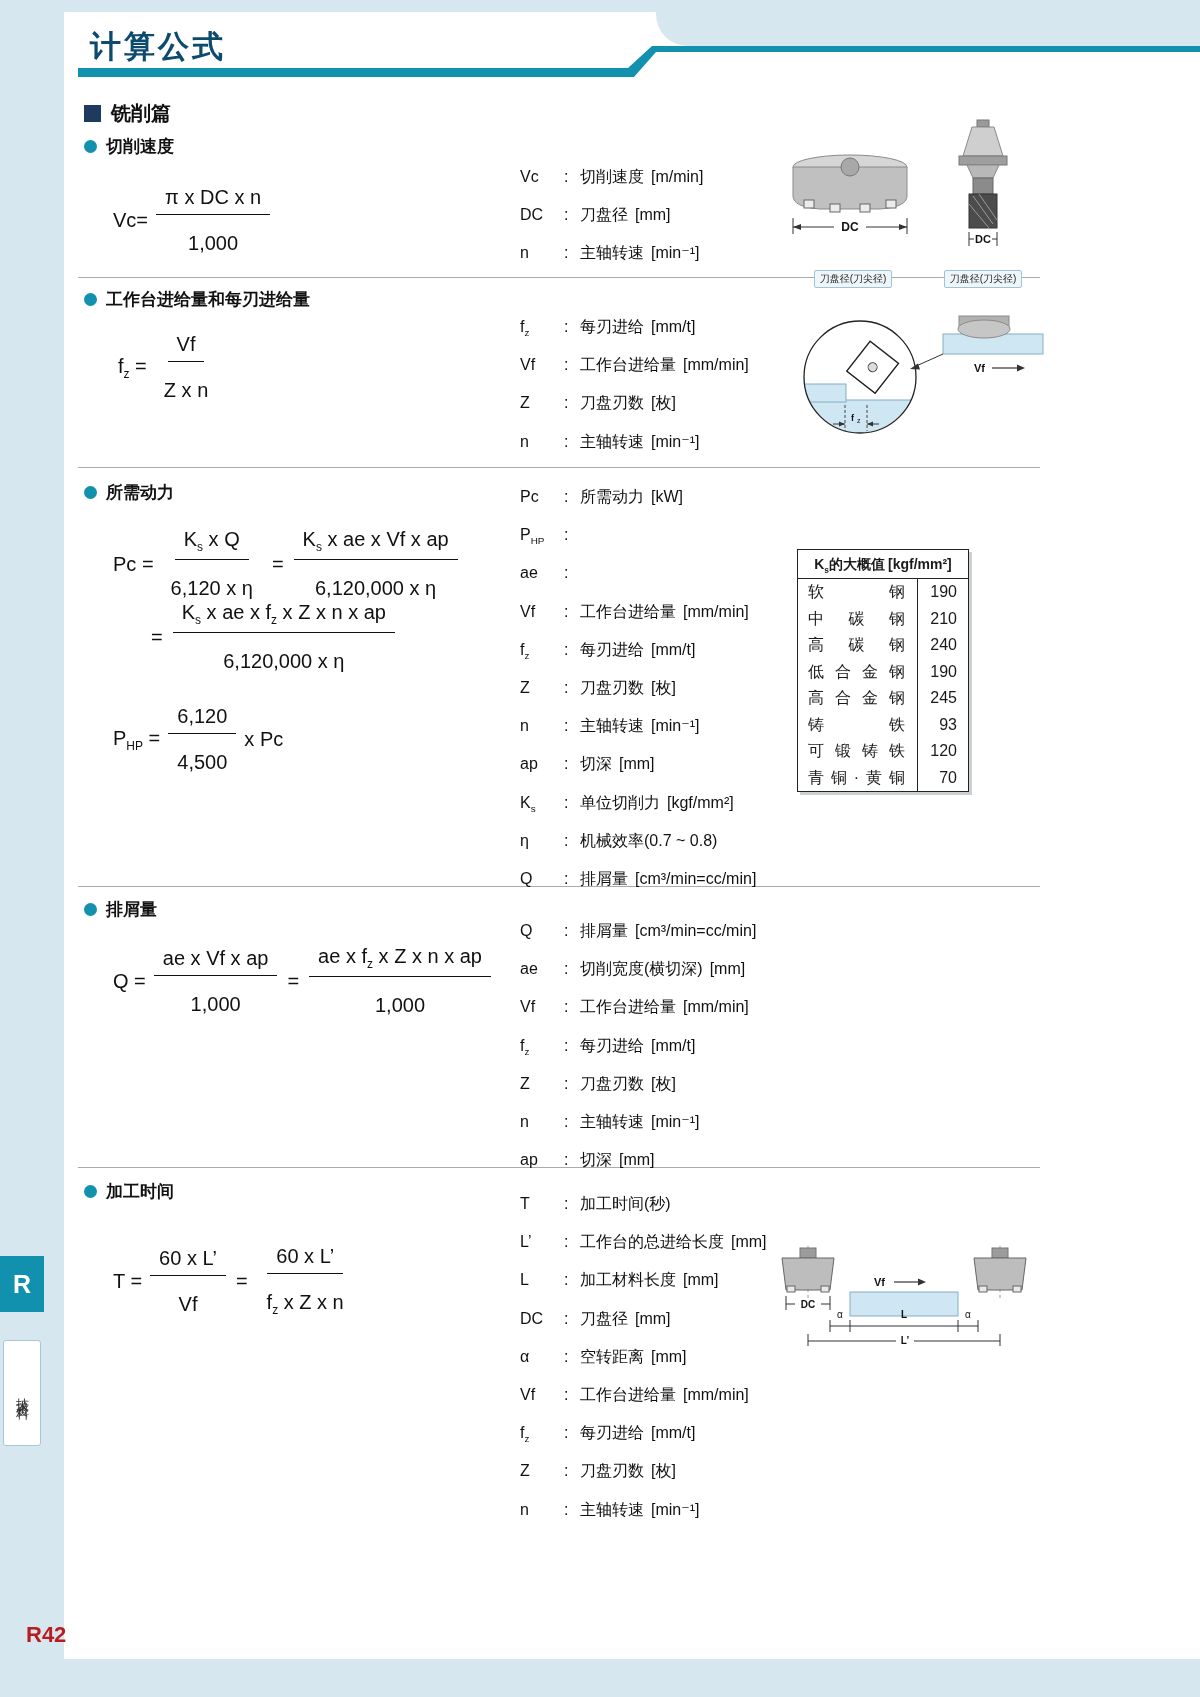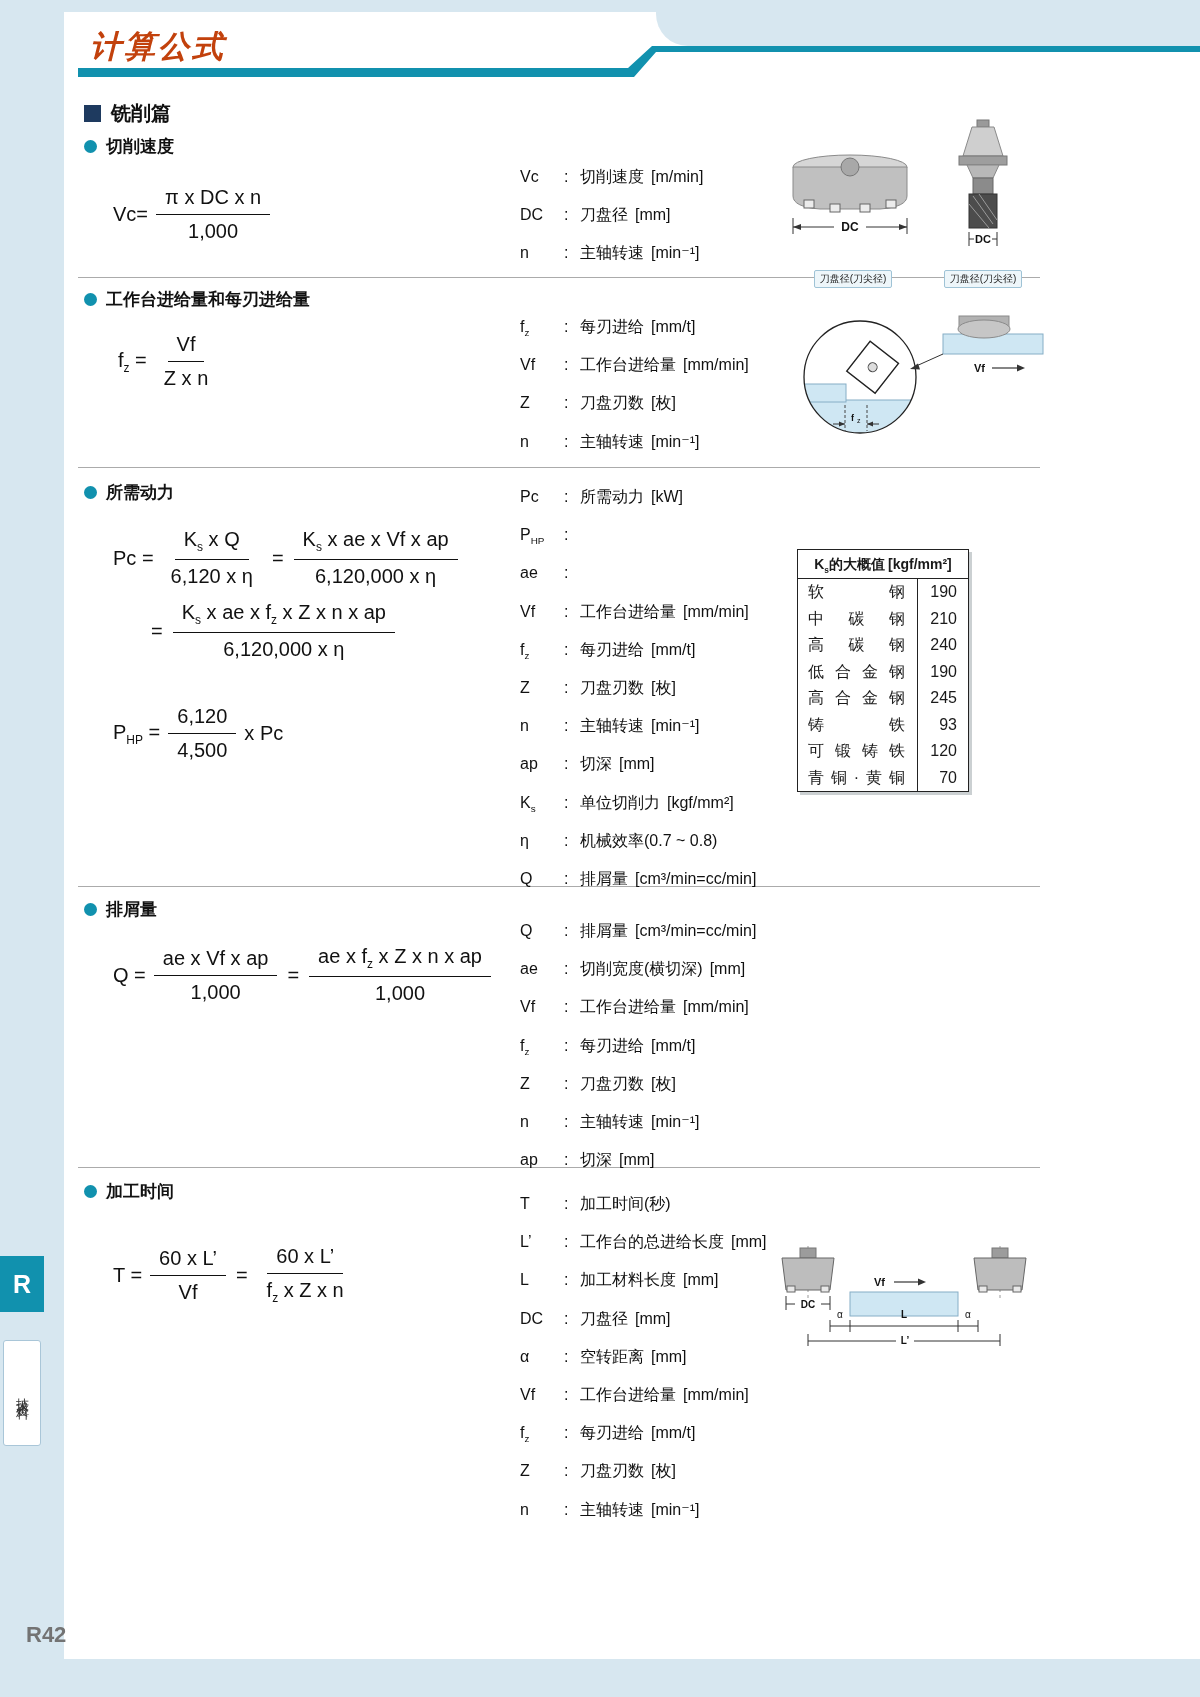--- a/index.html
+++ b/index.html
@@ -17,21 +17,21 @@
     background:#ffffff; border-top-left-radius:26px; z-index:1;
   }
   #corner-block {
     position:absolute; left:656px; top:0; width:544px; height:46px;
     background:var(--bg,#d7e7f0); border-bottom-left-radius:32px; z-index:3;
   }
   #header-swoosh { position:absolute; left:78px; top:36px; z-index:4; }
   .accent-fill { fill:var(--accent,#1191ae); }
   #page-title {
     position:absolute; left:90px; top:26px; z-index:5;
-    font-size:31px; font-weight:bold; letter-spacing:3px; color:#c2410c;font-style:italic;
+    font-size:31px; font-weight:bold; letter-spacing:3px; color:#0c4a6e;
   }
   #chapter-head {
     position:absolute; left:84px; top:100px; z-index:5;
     display:flex; align-items:center; gap:10px;
     font-size:20px; font-weight:bold; color:#111;
   }
   .chapter-square { width:17px; height:17px; background:var(--navy,#1e3a5f); flex:none; }
   .sec-head {
     position:absolute; left:84px; z-index:5; display:flex; align-items:center; gap:9px;
     font-size:17px; font-weight:bold; color:#111;
@@ -41,21 +41,21 @@
   #sec-head-4 { top:898px; } #sec-head-5 { top:1180px; }
 
   .divider { position:absolute; left:78px; width:962px; height:1px; background:#ababab; z-index:2; }
   #div-1 { top:277px; } #div-2 { top:467px; } #div-3 { top:886px; } #div-4 { top:1167px; }
 
   .formula { position:absolute; z-index:5; display:flex; align-items:center; font-size:20px; color:#111; white-space:nowrap; }
   .formula sub { font-size:0.6em; }
   .f-lhs { margin-right:8px; }
   .f-eq  { margin:0 10px; }
   .f-tail{ margin-left:8px; }
-  .frac { display:inline-flex; flex-direction:column; align-items:center; }
+  .frac { display:inline-flex; flex-direction:column; align-items:center;gap:12px; }
   .frac .num { padding:0 9px 5px; border-bottom:1.6px solid #111; white-space:nowrap; }
   .frac .den { padding:5px 9px 0; white-space:nowrap; }
   #f-vc  { left:113px; top:186px; }
   #f-fz  { left:118px; top:333px; }
   #f-pc1 { left:113px; top:528px; }
   #f-pc2 { left:141px; top:601px; }
   #f-php { left:113px; top:705px; }
   #f-q   { left:113px; top:945px; }
   #f-t   { left:113px; top:1245px; }
 
@@ -99,21 +99,21 @@
     position:absolute; left:0; top:1256px; width:44px; height:56px; z-index:6;
     background:var(--accent,#1191ae); color:#fff; font-size:25px; font-weight:bold;
     display:flex; align-items:center; justify-content:center;
   }
   #side-label {
     position:absolute; left:3px; top:1340px; width:38px; height:106px; z-index:6;
     background:#fff; border:1px solid #a9c6d8; border-radius:3px;
     writing-mode:vertical-rl; display:flex; align-items:center; justify-content:center;
     font-size:13px; letter-spacing:3px; color:#333;
   }
-  #page-number { position:absolute; left:26px; top:1622px; z-index:6; font-size:22px; font-weight:bold; color:#737373; }
+  #page-number { position:absolute; left:26px; top:1622px; z-index:6; font-size:22px; font-weight:bold; color:#b91c1c; }
 </style>
 </head>
 <body>
 
 <div class="bg-strip" id="bg-left"></div>
 <div class="bg-strip" id="bg-top"></div>
 <div class="bg-strip" id="bg-bottom"></div>
 <div id="content-panel"></div>
 <div id="corner-block"></div>
 

